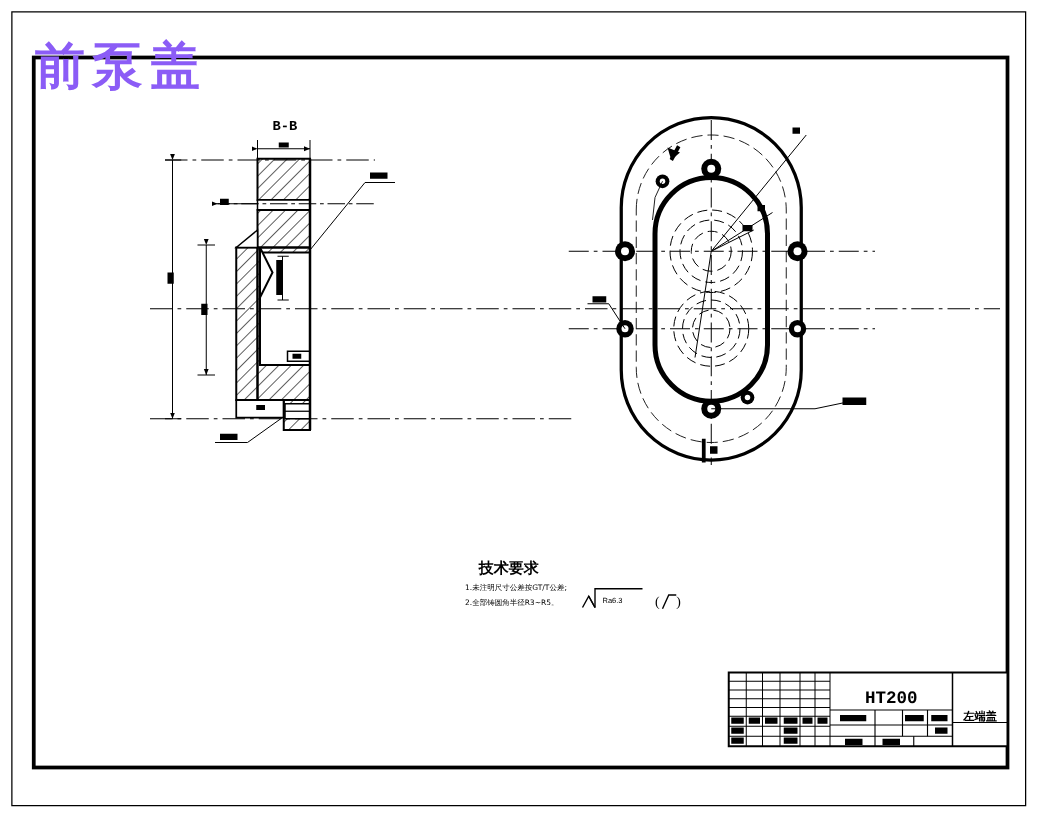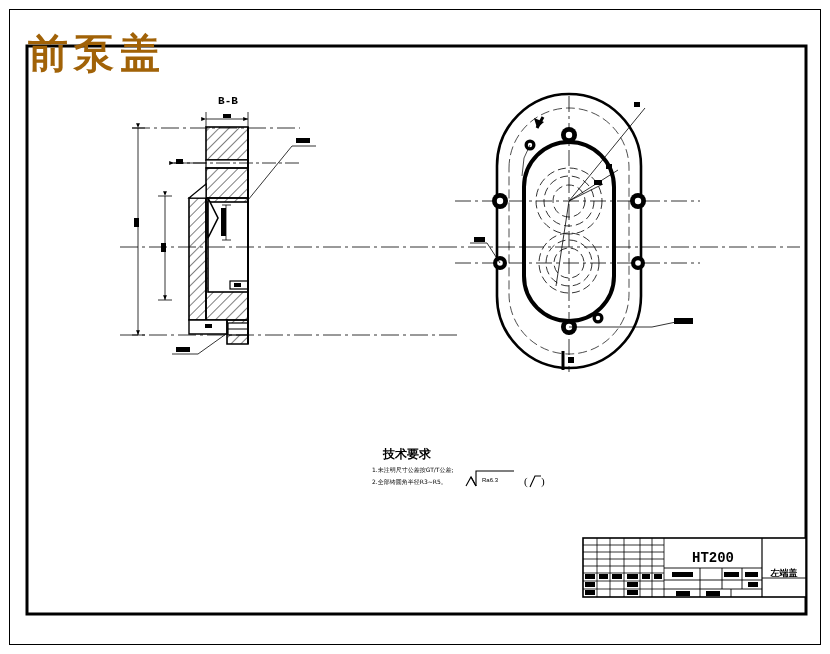--- a/index.html
+++ b/index.html
@@ -1,21 +1,21 @@
 <!DOCTYPE html>
 <html><head>
 <meta charset="utf-8">
 <style>
   html,body{margin:0;padding:0;background:#ffffff;}
   body{width:830px;height:654px;overflow:hidden;
        font-family:"Liberation Sans","DejaVu Sans",sans-serif;}
   #sheet{position:relative;width:830px;height:654px;background:#fff;}
   #sheet svg{display:block;}
   .ttl{position:absolute;left:28px;top:33px;font-family:"DejaVu Sans",sans-serif;
-       font-size:40px;font-weight:700;color:#a16207;letter-spacing:6px;
+       font-size:40px;font-weight:700;color:#8b5cf6;letter-spacing:6px;
        line-height:1;white-space:nowrap;}
 </style>
 </head>
 <body>
 
 <div id="sheet">
 
 <svg width="830" height="654" viewBox="0 0 830 654">
   <defs>
     <pattern id="hatchR" width="7" height="7" patternTransform="rotate(45)" patternUnits="userSpaceOnUse">

